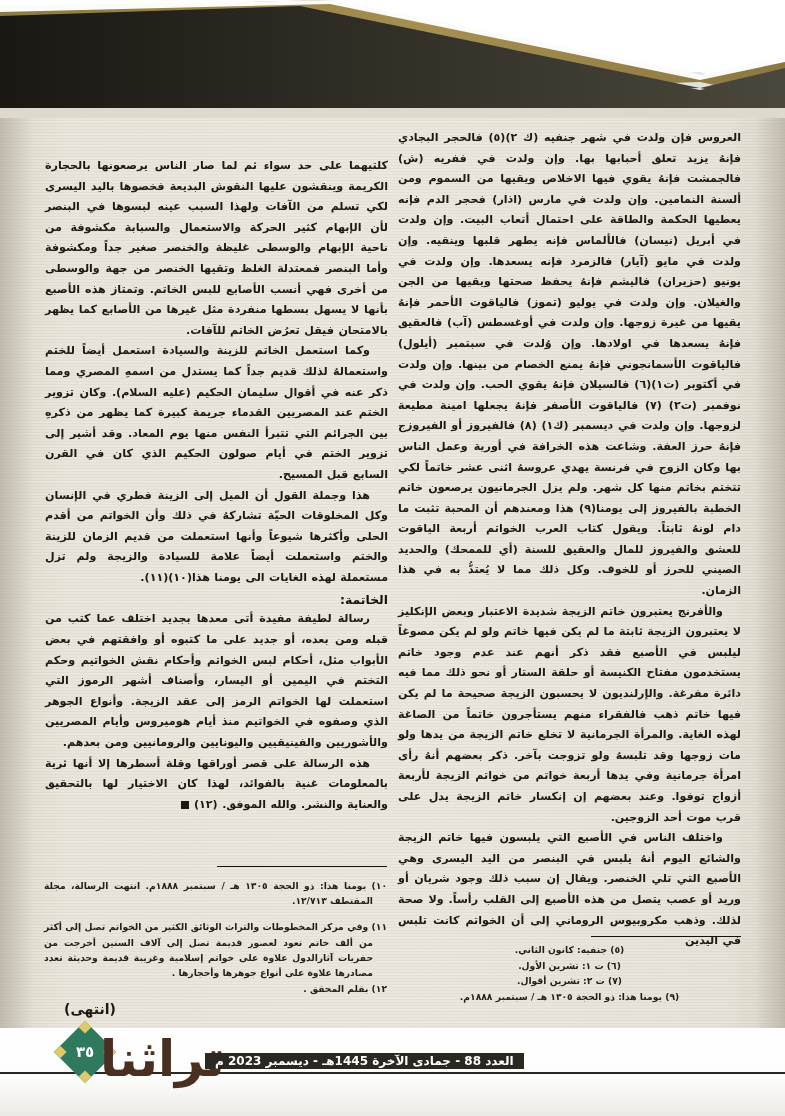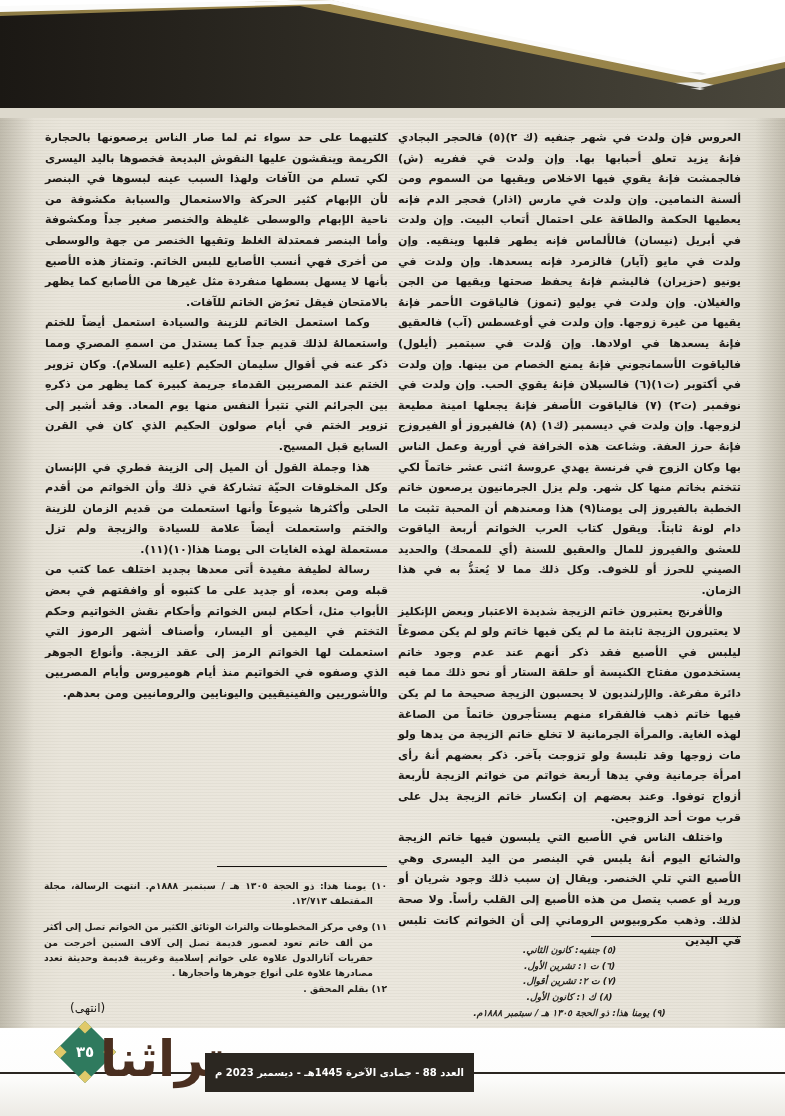--- a/index.html
+++ b/index.html
@@ -65,21 +65,21 @@
     flex-direction: row;
     gap: 10px;
   }
   .col {
     width: 343px;
     direction: rtl;
     text-align: justify;
     text-align-last: right;
   }
   .col.right { order: 1; }
-  .col.left  { order: 2; }
+  .col.left  { order: 2; margin-top: 28px; }
 
   .para {
     font-size: 11.1px;
     line-height: 20.6px;
     color: #1d1a16;
     text-indent: 18px;
     letter-spacing: 0.1px;
     word-spacing: 0.6px;
     text-align: justify;
     font-weight: 600;
@@ -136,24 +136,24 @@
     width: 343px;
   }
   .fn-right-block {
     position: absolute;
     right: 44px;
     top: 936px;
     width: 343px;
   }
   .intaha {
     position: absolute;
-    left: 70px;
+    left: 64px;
     top: 1001px;
-    font-size: 12px;
-    font-weight: 400;
+    font-size: 14px;
+    font-weight: 700;
     color: #1d1a16;
     direction: rtl;
   }
 
   
   .footer {
     position: absolute;
     left: 0; bottom: 0; width: 785px; height: 88px;
     background: linear-gradient(to bottom, #ffffff 0%, #fdfdfc 55%, #eceae4 100%);
     overflow: hidden;
@@ -194,24 +194,24 @@
     font-weight: 700;
     color: #4a2f20;
     direction: rtl;
     letter-spacing: -1px;
     line-height: 44px;
     font-family: "DejaVu Sans", sans-serif;
   }
   .issue-bar {
     position: absolute;
     left: 205px; top: 1053px;
-    height: 39px;
+    height: 16px;
     background: #2b2721;
     color: #ffffff;
-    font-size: 10px;
+    font-size: 12px;
     font-weight: 700;
     display: flex;
     align-items: center;
     padding: 0 10px;
     direction: rtl;
     white-space: nowrap;
   }
 </style>
 </head>
 <body>
@@ -260,21 +260,25 @@
     <div class="col right">
       <p class="para noindent">العروس فإن ولدت في شهر جنفيه (ك ٢)(٥) فالحجر البجادي فإنهُ يزيد تعلق أحبابها بها. وإن ولدت في ففريه (ش) فالجمشت فإنهُ يقوي فيها الاخلاص ويقيها من السموم ومن ألسنة النمامين. وإن ولدت في مارس (اذار) فحجر الدم فإنه يعطيها الحكمة والطاقة على احتمال أتعاب البيت. وإن ولدت في أبريل (نيسان) فالألماس فإنه يطهر قلبها وينقيه. وإن ولدت في مايو (آيار) فالزمرد فإنه يسعدها. وإن ولدت في يونيو (حزيران) فاليشم فإنهُ يحفظ صحتها ويقيها من الجن والغيلان. وإن ولدت في يوليو (تموز) فالياقوت الأحمر فإنهُ يقيها من غيرة زوجها. وإن ولدت في أوغسطس (آب) فالعقيق فإنهُ يسعدها في اولادها. وإن وُلدت في سبتمبر (أيلول) فالياقوت الأسمانجوني فإنهُ يمنع الخصام من بينها. وإن ولدت في أكتوبر (ت١)(٦) فالسيلان فإنهُ يقوي الحب. وإن ولدت في نوفمبر (ت٢) (٧) فالياقوت الأصفر فإنهُ يجعلها امينة مطيعة لزوجها. وإن ولدت في ديسمبر (ك١) (٨) فالفيروز أو الفيروزج فإنهُ حرز العفة. وشاعت هذه الخرافة في أورية وعمل الناس بها وكان الزوج في فرنسة يهدي عروسهُ اثنى عشر خاتماً لكي تتختم بخاتم منها كل شهر. ولم يزل الجرمانيون يرصعون خاتم الخطبة بالفيروز إلى يومنا(٩) هذا ومعندهم أن المحبة تثبت ما دام لونهُ ثابتاً. ويقول كتاب العرب الخواتم أربعة الياقوت للعشق والفيروز للمال والعقيق للسنة (أي للممحك) والحديد الصيني للحرز أو للخوف. وكل ذلك مما لا يُعتدُّ به في هذا الزمان.</p>
       <p class="para">والأفرنج يعتبرون خاتم الزيجة شديدة الاعتبار وبعض الإنكليز لا يعتبرون الزيجة ثابتة ما لم يكن فيها خاتم ولو لم يكن مصوغاً ليلبس في الأصبع فقد ذكر أنهم عند عدم وجود خاتم يستخدمون مفتاح الكنيسة أو حلقة الستار أو نحو ذلك مما فيه دائرة مفرغة. والإرلنديون لا يحسبون الزيجة صحيحة ما لم يكن فيها خاتم ذهب فالفقراء منهم يستأجرون خاتماً من الصاغة لهذه الغاية. والمرأة الجرمانية لا تخلع خاتم الزيجة من يدها ولو مات زوجها وقد تلبسهُ ولو تزوجت بآخر. ذكر بعضهم أنهُ رأى امرأة جرمانية وفي يدها أربعة خواتم من خواتم الزيجة لأربعة أزواج توفوا. وعند بعضهم إن إنكسار خاتم الزيجة يدل على قرب موت أحد الزوجين.</p>
       <p class="para">واختلف الناس في الأصبع التي يلبسون فيها خاتم الزيجة والشائع اليوم أنهُ يلبس في البنصر من اليد اليسرى وهي الأصبع التي تلي الخنصر. ويقال إن سبب ذلك وجود شريان أو وريد أو عصب يتصل من هذه الأصبع إلى القلب رأساً. ولا صحة لذلك. وذهب مكروبيوس الروماني إلى أن الخواتم كانت تلبس في اليدين</p>
     </div>
 
     <div class="col left">
       <p class="para noindent">كلتيهما على حد سواء ثم لما صار الناس يرصعونها بالحجارة الكريمة وينقشون عليها النقوش البديعة فخصوها باليد اليسرى لكي تسلم من الآفات ولهذا السبب عينه لبسوها في البنصر لأن الإبهام كثير الحركة والاستعمال والسبابة مكشوفة من ناحية الإبهام والوسطى غليظة والخنصر صغير جداً ومكشوفة وأما البنصر فمعتدلة الغلظ وتقيها الخنصر من جهة والوسطى من أخرى فهي أنسب الأصابع للبس الخاتم. وتمتاز هذه الأصبع بأنها لا يسهل بسطها منفردة مثل غيرها من الأصابع كما يظهر بالامتحان فيقل تعرُض الخاتم للآفات.</p>
       <p class="para">وكما استعمل الخاتم للزينة والسيادة استعمل أيضاً للختم واستعمالهُ لذلك قديم جداً كما يستدل من اسمهِ المصري ومما ذكر عنه في أقوال سليمان الحكيم (عليه السلام). وكان تزوير الختم عند المصريين القدماء جريمة كبيرة كما يظهر من ذكرهِ بين الجرائم التي تتبرأ النفس منها يوم المعاد. وقد أشير إلى تزوير الختم في أيام صولون الحكيم الذي كان في القرن السابع قبل المسيح.</p>
       <p class="para">هذا وجملة القول أن الميل إلى الزينة فطري في الإنسان وكل المخلوقات الحيّة تشاركهُ في ذلك وأن الخواتم من أقدم الحلى وأكثرها شيوعاً وأنها استعملت من قديم الزمان للزينة والختم واستعملت أيضاً علامة للسيادة والزيجة ولم تزل مستعملة لهذه الغايات الى يومنا هذا(١٠)(١١).</p>
+      <h2 class="section-head">الخاتمة:</h2>
       <p class="para">رسالة لطيفة مفيدة أتى معدها بجديد اختلف عما كتب من قبله ومن بعده، أو جديد على ما كتبوه أو وافقتهم في بعض الأبواب مثل، أحكام لبس الخواتم وأحكام نقش الخواتيم وحكم التختم في اليمين أو اليسار، وأصناف أشهر الرموز التي استعملت لها الخواتم الرمز إلى عقد الزيجة. وأنواع الجوهر الذي وصفوه في الخواتيم منذ أيام هوميروس وأيام المصريين والأشوريين والفينيقيين واليونايين والرومانيين ومن بعدهم.</p>
+      <p class="para">
+        <span>هذه الرسالة على قصر أوراقها وقلة أسطرها إلا أنها ثرية بالمعلومات غنية بالفوائد، لهذا كان الاختيار لها بالتحقيق والعناية والنشر. والله الموفق. (١٢)</span><span class="endmark"></span>
+      </p>
     </div>
   </div>
 
   <div class="fn-left-block">
     <div class="fn-rule wide"></div>
     <div class="footnotes">
       <p class="fn indentd">
         <span>١٠)</span>
         <span>يومنا هذا: ذو الحجة ١٣٠٥ هـ / سبتمبر ١٨٨٨م. انتهت الرسالة، مجلة المقتطف ١٢/٧١٣.</span>
       </p>
@@ -286,36 +290,32 @@
         <span>١٢)</span>
         <span>بقلم المحقق .</span>
       </p>
     </div>
   </div>
 
   <div class="intaha">(انتهى)</div>
 
   <div class="fn-right-block">
     <div class="fn-rule"></div>
-    <div class="footnotes" style="text-align:left; text-align-last:center;font-style:italic;">
+    <div class="footnotes" style="text-align:left; text-align-last:center;">
       <p class="fn">
         <span>(٥)</span>
         <span>جنفيه: كانون الثاني.</span>
       </p>
       <p class="fn">
         <span>(٦)</span>
         <span>ت ١: تشرين الأول.</span>
       </p>
       <p class="fn">
         <span>(٧)</span>
         <span>ت ٢: تشرين أقوال.</span>
-      </p>
-      <p class="fn">
-        <span>(٨)</span>
-        <span>ك ١: كانون الأول.</span>
       </p>
       <p class="fn">
         <span>(٩)</span>
         <span>يومنا هذا: ذو الحجة ١٣٠٥ هـ / سبتمبر ١٨٨٨م.</span>
       </p>
     </div>
   </div>
 
   <div class="footer">
     <div class="footer-line"></div>

